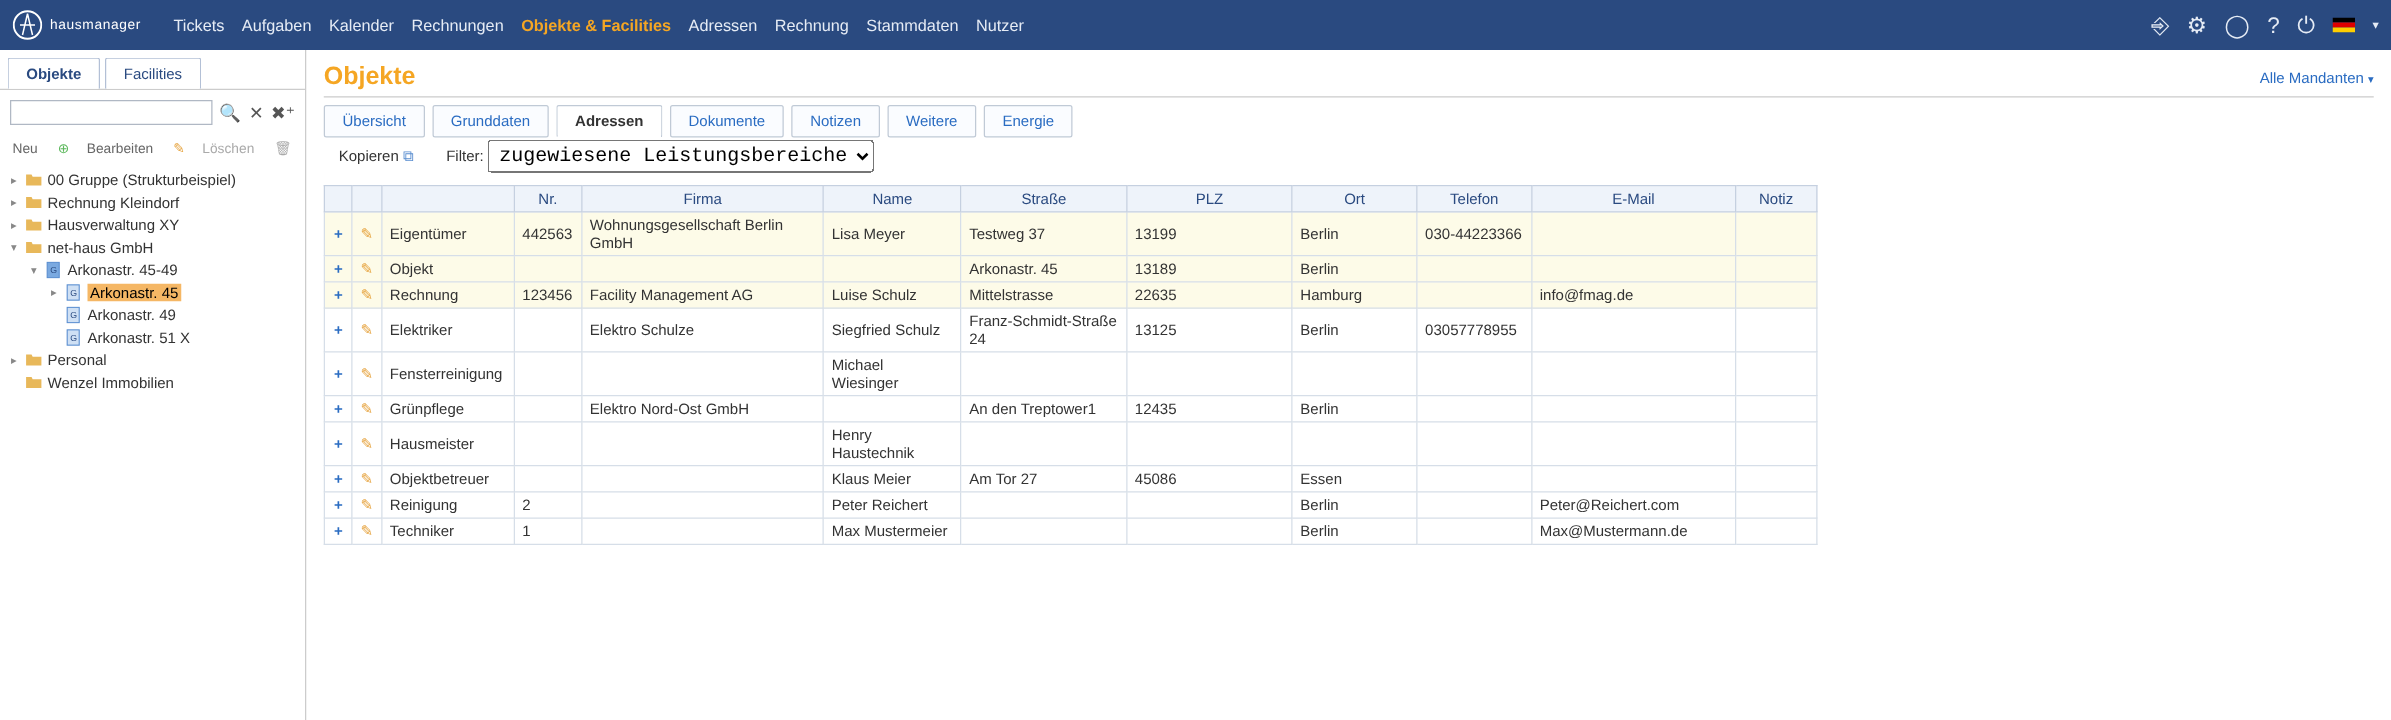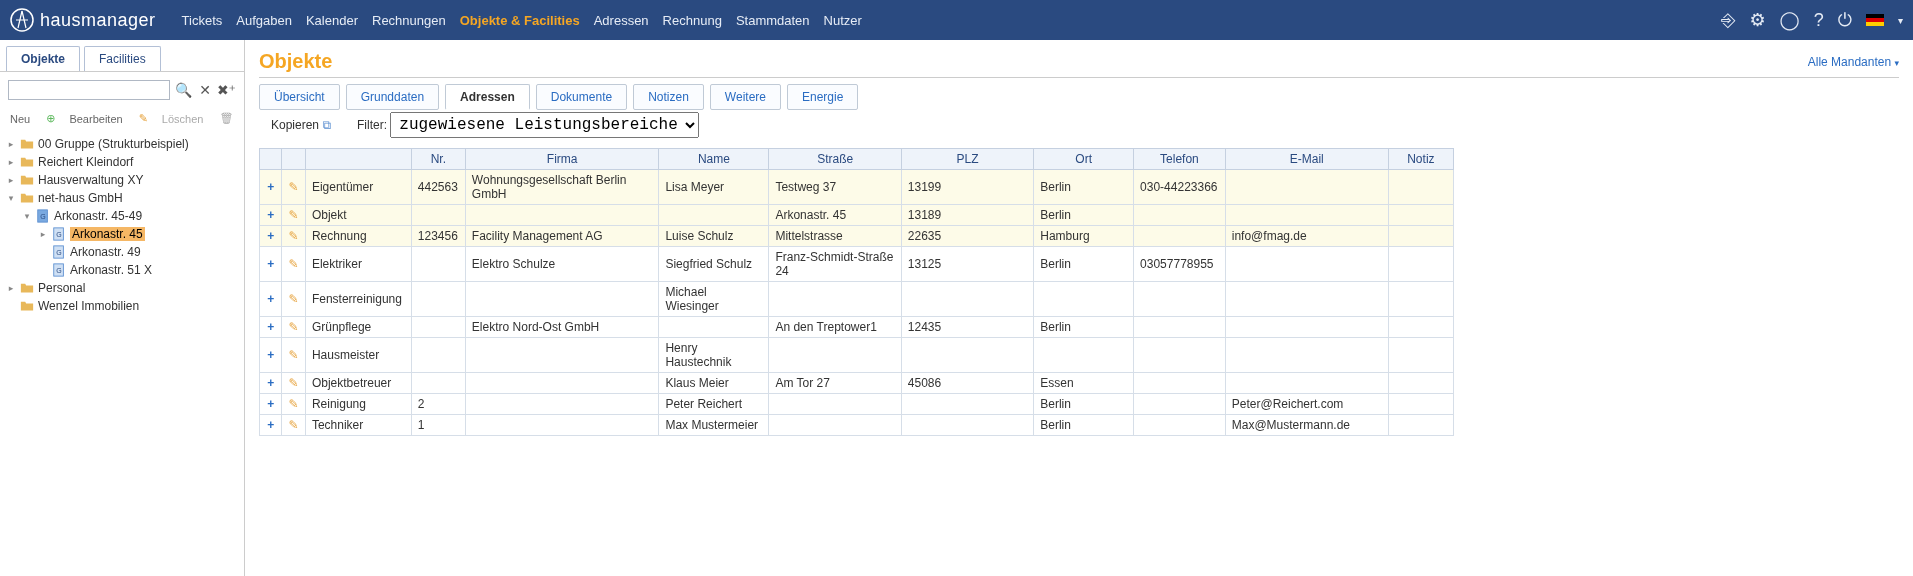--- a/index.html
+++ b/index.html
@@ -15,21 +15,21 @@
     background: #2a4a80;
     color: #fff;
     height: 40px;
     display: flex;
     align-items: center;
     padding: 0 10px;
     gap: 6px;
   }
   .logo { display: flex; align-items: center; gap: 6px; margin-right: 20px; }
   .logo svg { width: 24px; height: 24px; }
-  .logo-text { font-size: 18px; font-weight: 500; letter-spacing: 0.5px; text-align: right; }
+  .logo-text { font-size: 11px; font-weight: 500; letter-spacing: 0.5px; text-align: right; }
   .nav { display: flex; gap: 14px; flex: 1; }
   .nav-item { color: #e6ecf5; cursor: pointer; font-size: 13px; }
   .nav-item.active { color: #f5a623; font-weight: bold; }
   .right-icons { display: flex; gap: 14px; align-items: center; }
   .glyph { font-size: 18px; cursor: pointer; color: #e6ecf5; }
   .flag { width: 18px; height: 12px; display: inline-block; cursor: pointer; }
   
   .page { display: flex; height: calc(576px - 40px); }
   .sidebar {
     width: 245px;
@@ -171,21 +171,21 @@
           <svg class="tree-icon" viewBox="0 0 16 16">
             <path class="folder" d="M1 3h5l1 2h8v8H1z"></path>
           </svg>
           <span class="lbl">00 Gruppe (Strukturbeispiel)</span>
         </div>
         <div class="tree-row ind0">
           <span class="tri">▸</span>
           <svg class="tree-icon" viewBox="0 0 16 16">
             <path class="folder" d="M1 3h5l1 2h8v8H1z"></path>
           </svg>
-          <span class="lbl">Reichert Kleindorf</span>
+          <span class="lbl">Rechnung Kleindorf</span>
         </div>
         <div class="tree-row ind0">
           <span class="tri">▸</span>
           <svg class="tree-icon" viewBox="0 0 16 16">
             <path class="folder" d="M1 3h5l1 2h8v8H1z"></path>
           </svg>
           <span class="lbl">Hausverwaltung XY</span>
         </div>
         <div class="tree-row ind0">
           <span class="tri">▾</span>

